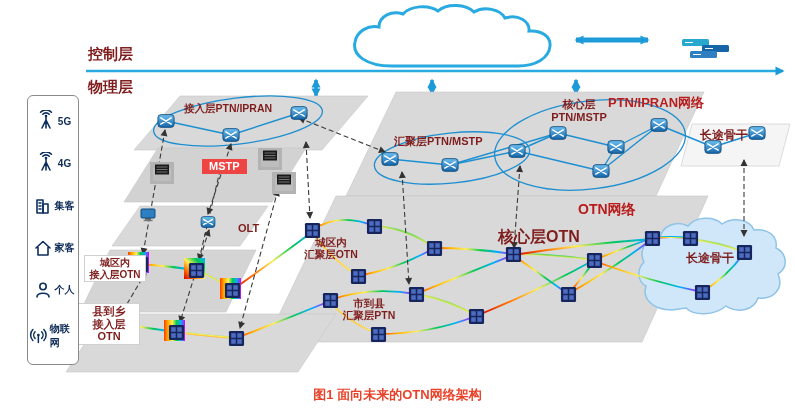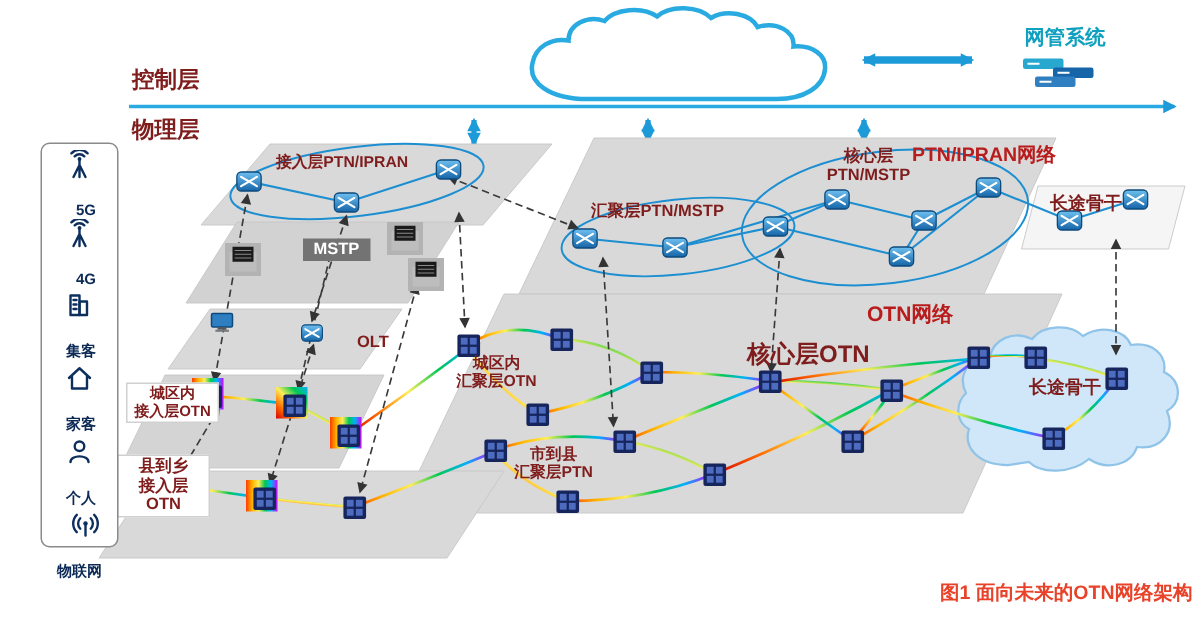--- a/index.html
+++ b/index.html
@@ -3,28 +3,28 @@
 <meta charset="utf-8">
 <style>
   html,body{margin:0;padding:0;background:#fff;}
   #stage{position:relative;width:795px;height:419px;overflow:hidden;background:#fff;
          font-family:"Liberation Sans","DejaVu Sans",sans-serif;}
   #art{position:absolute;left:0;top:0;}
   .lbl{position:absolute;font-weight:bold;color:#7f1d1d;line-height:1.15;white-space:nowrap;}
   .ml{white-space:pre-line;text-align:center;}
   .boxlbl{background:#ffffff;border:1px solid #d0d0d0;padding:1px 2px;}
   .blue-title{color:#b91c1c;}
-  #mstp-label{background:#737373;color:#fff;padding:1px 7px;font-size:11px;}
+  #mstp-label{background:#ef4444;color:#fff;padding:1px 7px;font-size:11px;}
   #sidebar{position:absolute;left:27px;top:95px;width:52px;height:270px;background:#fff;
            border:1px solid #8a8a8a;border-radius:6px;display:flex;flex-direction:column;
            justify-content:space-around;align-items:center;padding:4px 0;box-sizing:border-box;}
-  .sb-item{display:flex;flex-direction:column;align-items:flex-end;gap:13px;}
+  .sb-item{display:flex;flex-direction:row;align-items:center;gap:1px;}
   .sb-ico{width:22px;height:22px;stroke:#0d2f5e;stroke-width:1.6;fill:none;stroke-linecap:round;stroke-linejoin:round;}
   .sb-label{font-size:10px;font-weight:bold;color:#0d2b56;}
-  #caption{position:absolute;left:0;top:386px;width:795px;text-align:right;
+  #caption{position:absolute;left:0;top:386px;width:795px;text-align:center;
            font-size:13px;font-weight:bold;color:#e8432a;}
 </style>
 </head>
 <body>
 
 <div id="stage">
 
 <svg id="art" width="795" height="419" viewBox="0 0 795 419">
   <defs>
     <linearGradient id="fiber" x1="0" y1="0" x2="1" y2="0">
@@ -236,21 +236,20 @@
     <use href="#otn" x="224" y="282" width="17" height="17"></use>
 
     <use href="#otn" x="110" y="316" width="17" height="17"></use>
     <use href="#otn" x="168" y="324" width="17" height="17"></use>
     <use href="#otn" x="228" y="330" width="17" height="17"></use>
   </g>
 </svg>
 
 <div class="lbl" style="left:88px;top:45px;font-size:15px">控制层</div>
 <div class="lbl" style="left:88px;top:78px;font-size:15px">物理层</div>
-<div class="lbl" style="left:662px;top:17px;width:96px;text-align:center;font-size:13.5px;color:#12a0c0">网管系统</div>
 
 <div class="lbl blue-title" style="left:600px;top:96px;width:112px;text-align:center;font-size:13px">PTN/IPRAN网络</div>
 <div class="lbl" style="left:184px;top:102px;font-size:10.5px">接入层PTN/IPRAN</div>
 <div class="lbl" style="left:394px;top:135px;font-size:11px">汇聚层PTN/MSTP</div>
 <div class="lbl ml" style="left:540px;top:98px;width:78px;font-size:11px">核心层
 PTN/MSTP</div>
 <div class="lbl" style="left:700px;top:129px;font-size:12px">长途骨干</div>
 
 <div class="lbl" id="mstp-label" style="left:202px;top:159px">MSTP</div>
 <div class="lbl" style="left:238px;top:222px;font-size:11px">OLT</div>

